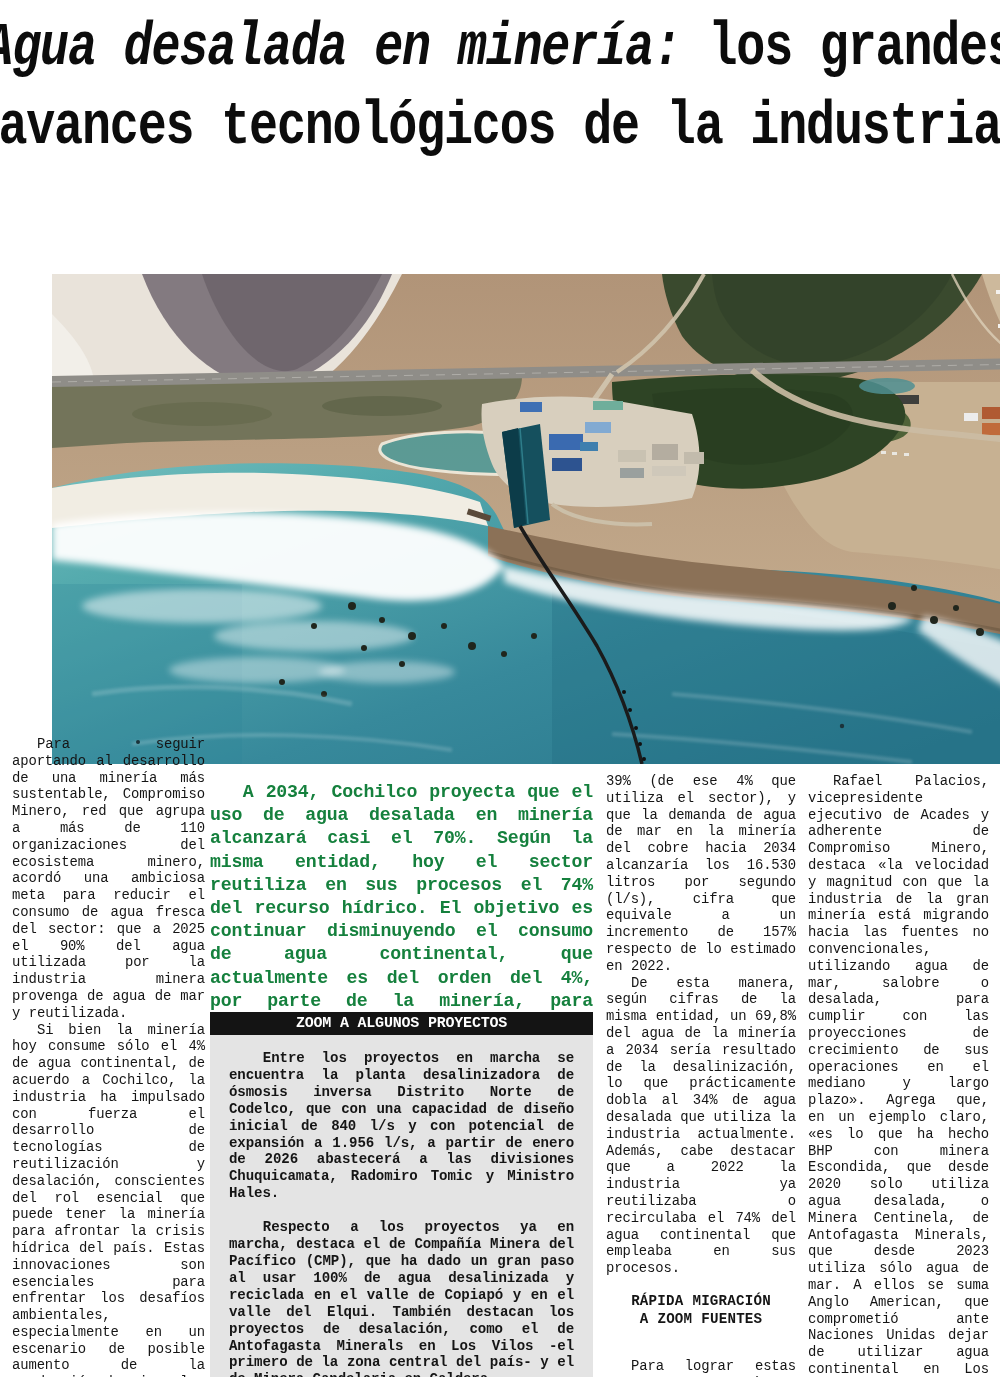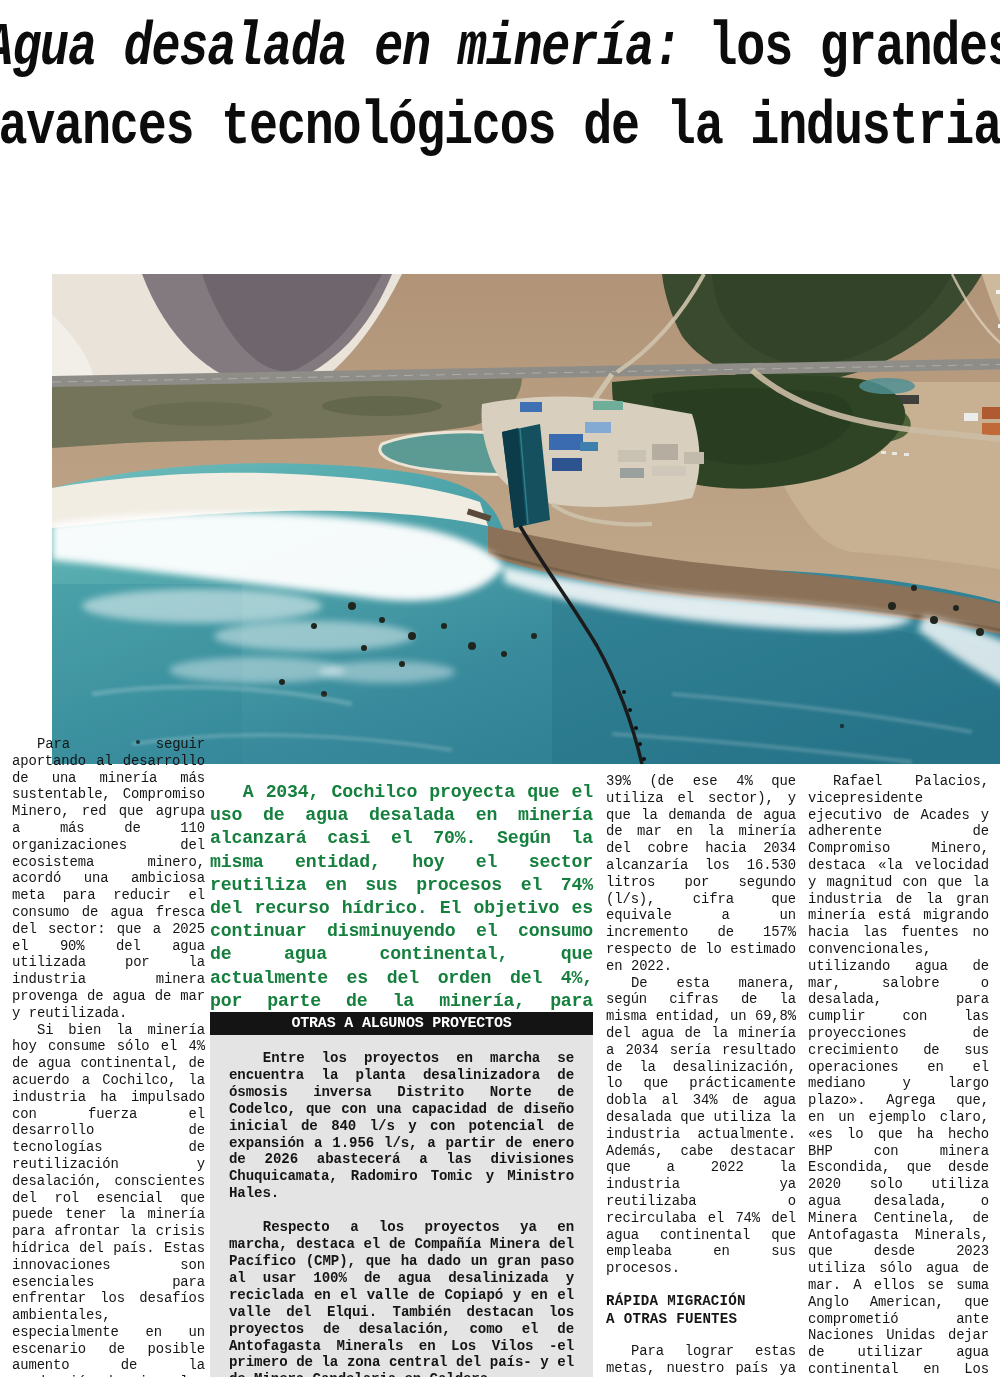--- a/index.html
+++ b/index.html
@@ -29,22 +29,22 @@
   .colnarrow{font-size:13.9px;line-height:16.8px;letter-spacing:-.12px;word-spacing:.02em;}
   .col1{left:12px;top:736px;width:193px;}
   .col3{left:606px;top:773px;width:190px;}
   .col4{left:808px;top:773px;width:181px;}
   .col2{left:210px;top:781px;width:383px;height:560px;}
   .lead{
     margin:0;font-size:18.2px;line-height:23.2px;font-weight:bold;
     text-align:justify;letter-spacing:-.2px;color:#15803d;text-indent:0;
   }
   .subhead{
-    font-weight:bold;text-indent:0 !important;
-    margin:15px 0 14px;line-height:18.5px;font-size:14.2px;letter-spacing:.2px;
+    font-weight:bold;text-align:center;text-indent:0 !important;
+    margin:15px 0 29px;line-height:18.5px;font-size:14.2px;letter-spacing:.2px;
   }
   
   .zoom-box{position:absolute;top:231px;left:0;width:383px;}
   .zoom-bar{
     height:23px;line-height:23px;text-align:center;
     font-weight:bold;font-size:15px;letter-spacing:-.2px;
   }
   .zoom-body{
     padding:15px 19px 17px;font-weight:bold;font-size:14.1px;
     line-height:16.9px;text-align:justify;letter-spacing:-.1px;
@@ -217,34 +217,34 @@
   </figure>
 
   <section class="col colnarrow col1">
     <p>Para seguir aportando al desarrollo de una minería más sustentable, Compromiso Minero, red que agrupa a más de 110 organizaciones del ecosistema minero, acordó una ambiciosa meta para reducir el consumo de agua fresca del sector: que a 2025 el 90% del agua utilizada por la industria minera provenga de agua de mar y reutilizada.</p>
     <p>Si bien la minería hoy consume sólo el 4% de agua continental, de acuerdo a Cochilco, la industria ha impulsado con fuerza el desarrollo de tecnologías de reutilización y desalación, conscientes del rol esencial que puede tener la minería para afrontar la crisis hídrica del país. Estas innovaciones son esenciales para enfrentar los desafíos ambientales, especialmente en un escenario de posible aumento de la producción de minerales críticos para la transición energética en los próximos años.</p>
   </section>
 
   <section class="col col2">
     <p class="lead">A 2034, Cochilco proyecta que el uso de agua desalada en minería alcanzará casi el 70%. Según la misma entidad, hoy el sector reutiliza en sus procesos el 74% del recurso hídrico. El objetivo es continuar disminuyendo el consumo de agua continental, que actualmente es del orden del 4%, por parte de la minería, para garantizar su uso eficiente y responsable.</p>
     <div class="zoom-box">
-      <div class="zoom-bar" style="background: rgb(20, 20, 20); color: rgb(255, 255, 255);">OTRAS A ALGUNOS PROYECTOS</div>
+      <div class="zoom-bar" style="background: rgb(20, 20, 20); color: rgb(255, 255, 255);">ZOOM A ALGUNOS PROYECTOS</div>
       <div class="zoom-body" style="background: rgb(228, 228, 228);">
         <p>Entre los proyectos en marcha se encuentra la planta desalinizadora de ósmosis inversa Distrito Norte de Codelco, que con una capacidad de diseño inicial de 840 l/s y con potencial de expansión a 1.956 l/s, a partir de enero de 2026 abastecerá a las divisiones Chuquicamata, Radomiro Tomic y Ministro Hales.</p>
         <p>Respecto a los proyectos ya en marcha, destaca el de Compañía Minera del Pacífico (CMP), que ha dado un gran paso al usar 100% de agua desalinizada y reciclada en el valle de Copiapó y en el valle del Elqui. También destacan los proyectos de desalación, como el de Antofagasta Minerals en Los Vilos -el primero de la zona central del país- y el de Minera Candelaria en Caldera.</p>
       </div>
     </div>
   </section>
 
   <section class="col colnarrow col3">
     <p class="no-indent">39% (de ese 4% que utiliza el sector), y que la demanda de agua de mar en la minería del cobre hacia 2034 alcanzaría los 16.530 litros por segundo (l/s), cifra que equivale a un incremento de 157% respecto de lo estimado en 2022.</p>
     <p>De esta manera, según cifras de la misma entidad, un 69,8% del agua de la minería a 2034 sería resultado de la desalinización, lo que prácticamente dobla al 34% de agua desalada que utiliza la industria actualmente. Además, cabe destacar que a 2022 la industria ya reutilizaba o recirculaba el 74% del agua continental que empleaba en sus procesos.</p>
     <h3 class="subhead">
       <div>RÁPIDA MIGRACIÓN</div>
-      <div>A OTRAS FUENTES</div>
+      <div>A ZOOM FUENTES</div>
     </h3>
     <p>Para lograr estas metas, nuestro país ya cuenta con 31 plantas desaladoras aprobadas, 24 operativas y el resto en construcción. Con esta capacidad instalada, en Chile se están produciendo 9.482 l/s y se espera que con las otras cinco que hoy están en fase de</p>
   </section>
 
   <section class="col colnarrow col4">
     <p>Rafael Palacios, vicepresidente ejecutivo de Acades y adherente de Compromiso Minero, destaca «la velocidad y magnitud con que la industria de la gran minería está migrando hacia las fuentes no convencionales, utilizando agua de mar, salobre o desalada, para cumplir con las proyecciones de crecimiento de sus operaciones en el mediano y largo plazo». Agrega que, en un ejemplo claro, «es lo que ha hecho BHP con minera Escondida, que desde 2020 solo utiliza agua desalada, o Minera Centinela, de Antofagasta Minerals, que desde 2023 utiliza sólo agua de mar. A ellos se suma Anglo American, que comprometió ante Naciones Unidas dejar de utilizar agua continental en Los Bronces a partir de 2030».</p>
   </section>
 
 </div>
 

